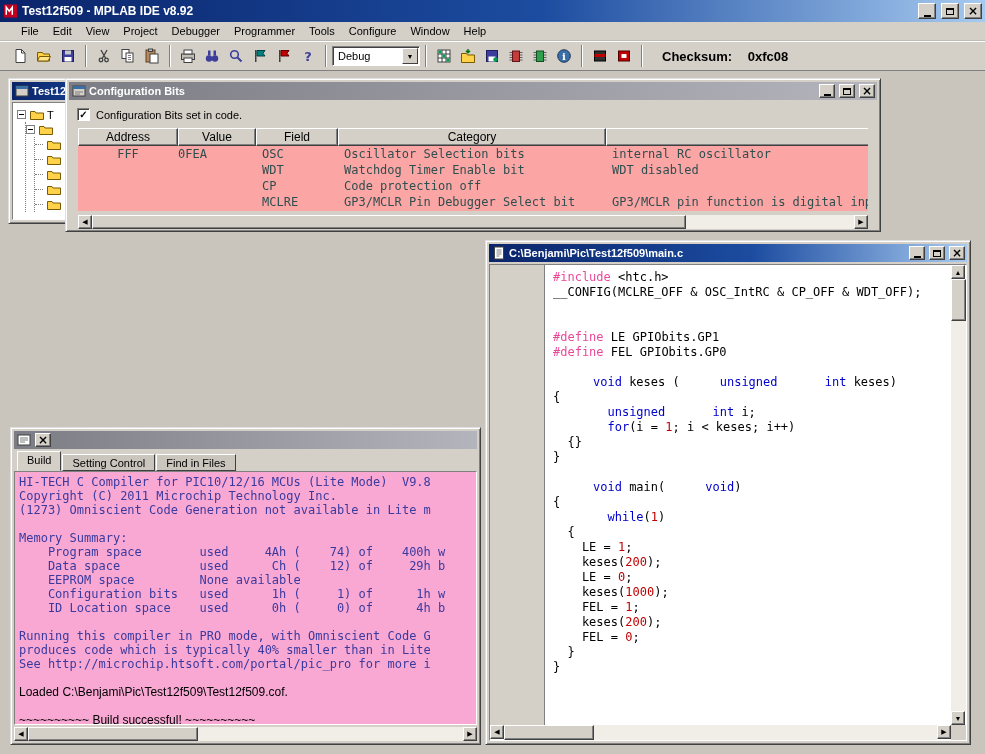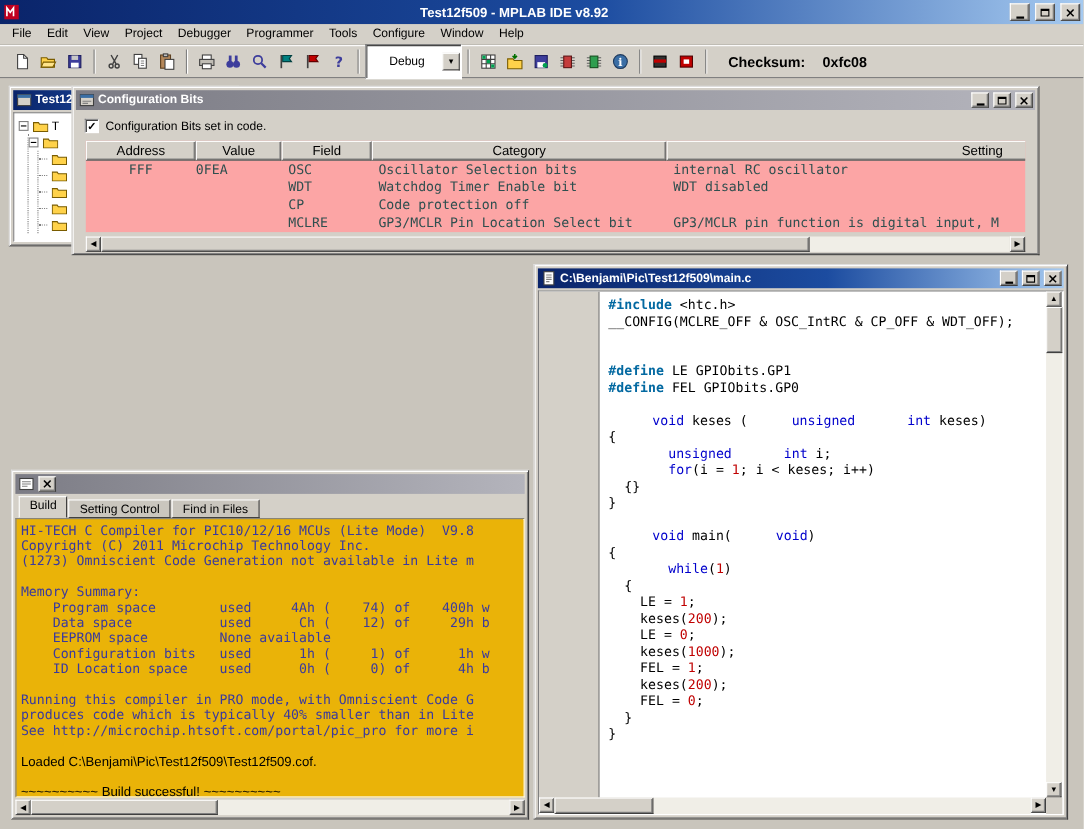--- a/index.html
+++ b/index.html
@@ -2,34 +2,34 @@
 <html><head>
 <meta charset="utf-8">
 <style>
 *{margin:0;padding:0;box-sizing:border-box;}
 html,body{width:985px;height:754px;}
 body{overflow:hidden;font-family:"Liberation Sans",sans-serif;font-size:11px;color:#000;}
 #root{position:relative;width:985px;height:754px;background:#c9c5bc;overflow:hidden;}
 
 
 .titlebar{position:absolute;left:0;top:0;width:100%;height:22px;background:linear-gradient(90deg,#0a246a,#1c4ca0 55%,#a6caf0);display:flex;align-items:center;gap:4px;padding:0 3px;}
-.apptitle{flex:1;color:#fff;font-weight:bold;font-size:12px;white-space:nowrap;overflow:hidden;text-align:center;}
+.apptitle{flex:1;color:#fff;font-weight:bold;font-size:12px;white-space:nowrap;overflow:hidden;}
 .wbtn{width:16px;height:14px;background:#d4d0c8;border:1px solid;border-color:#fff #404040 #404040 #fff;box-shadow:inset -1px -1px 0 #808080;display:inline-flex;align-items:center;justify-content:center;flex:none;margin-left:1px;}
 .wbtn.big{width:18px;height:16px;}
 .g-min{width:7px;height:2px;background:#000;margin-top:8px;}
 .wbtn.big .g-min{margin-top:9px;}
 .g-max{width:8px;height:7px;border:1px solid #000;border-top-width:2px;}
 .g-x{font-size:12px;font-weight:bold;line-height:1;font-family:"DejaVu Sans",sans-serif;}
-.menubar{position:absolute;top:22px;left:0;width:100%;height:19px;background:#d4d0c8;display:flex;align-items:center;padding-left:4px;border-bottom:1px solid #bfbcb4;}
+.menubar{position:absolute;top:22px;left:0;width:100%;height:19px;background:#d4d0c8;display:flex;align-items:center;padding-left:14px;border-bottom:1px solid #bfbcb4;}
 .menu-item{padding:2px 7px;cursor:default;}
 .toolbar{position:absolute;top:41px;left:0;width:100%;height:30px;background:#d4d0c8;border-top:1px solid #fff;border-bottom:1px solid #808080;display:flex;align-items:center;padding:0 8px;}
 .tgroup{display:flex;align-items:center;}
 .tbtn{width:24px;height:24px;display:inline-flex;align-items:center;justify-content:center;}
 .tsep{width:2px;height:22px;border-left:1px solid #808080;border-right:1px solid #fff;margin:0 5px;flex:none;}
-.combo{width:88px;height:32px;background:#fff;border:1px solid;border-color:#808080 #fff #fff #808080;box-shadow:inset 1px 1px 0 #404040;display:flex;align-items:center;flex:none;text-align:center;}
+.combo{width:88px;height:20px;background:#fff;border:1px solid;border-color:#808080 #fff #fff #808080;box-shadow:inset 1px 1px 0 #404040;display:flex;align-items:center;flex:none;}
 .combo-txt{flex:1;padding-left:5px;}
 .combo-btn{width:16px;height:16px;margin-right:1px;background:#d4d0c8;border:1px solid;border-color:#fff #404040 #404040 #fff;display:flex;align-items:center;justify-content:center;font-size:7px;}
 .checksum{margin-left:14px;font-size:13px;font-weight:bold;white-space:nowrap;}
 .checksum-val{margin-left:12px;}
 
 
 .win{position:absolute;background:#d4d0c8;border:1px solid;border-color:#dfdfdf #404040 #404040 #dfdfdf;box-shadow:inset 1px 1px 0 #fff,inset -1px -1px 0 #808080;padding:3px;display:flex;flex-direction:column;}
 .wtitle{height:18px;flex:none;display:flex;align-items:center;gap:3px;padding:0 2px;margin-bottom:2px;}
 .wtitle.active{background:linear-gradient(90deg,#0a246a,#1c4ca0 55%,#a6caf0);}
 .wtitle.inactive{background:linear-gradient(90deg,#7c7c85,#b4b4bc);}
@@ -61,31 +61,31 @@
 .hthumb{position:absolute;top:0;bottom:0;left:0;background:#d4d0c8;border:1px solid;border-color:#fff #404040 #404040 #fff;box-shadow:inset -1px -1px 0 #808080;}
 .vtrack{flex:1;background:#f0eee7;position:relative;overflow:hidden;}
 .vthumb{position:absolute;left:0;right:0;top:0;background:#d4d0c8;border:1px solid;border-color:#fff #404040 #404040 #fff;box-shadow:inset -1px -1px 0 #808080;}
 
 
 .ed-body{flex:1;display:grid;grid-template-columns:55px 1fr 15px;grid-template-rows:1fr 15px;background:#fff;border:1px solid;border-color:#808080 #fff #fff #808080;overflow:hidden;}
 .ed-gutter{grid-column:1;grid-row:1;background:#d4d0c8;border-right:1px solid #808080;}
 .ed-code{grid-column:2;grid-row:1;overflow:hidden;padding:5px 0 0 8px;font-family:"DejaVu Sans Mono",monospace;font-size:12px;line-height:15px;white-space:pre;}
 .cl{min-height:15px;}
 .tk{color:#0000cc;margin-left:40px;}
-.td{color:#0369a1;font-weight:bold;}
+.td{color:#ec4899;}
 .tn{color:#c00000;}
 .ed-v{grid-column:3;grid-row:1;display:flex;flex-direction:column;}
 .ed-h{grid-column:1 / span 2;grid-row:2;display:flex;margin:0;height:15px;}
 .ed-corner{grid-column:3;grid-row:2;background:#d4d0c8;}
 
 
 .ow-tabs{flex:none;height:20px;display:flex;align-items:flex-end;padding-left:3px;}
 .tab{padding:2px 9px;background:#cac6be;border:1px solid;border-color:#fff #404040 #404040 #fff;margin-right:1px;font-size:11px;height:17px;}
 .tab.active{background:#d4d0c8;height:20px;border-bottom-color:#d4d0c8;}
-.ow-body{flex:1;background:#eab308;border:1px solid;border-color:#808080 #fff #fff #808080;overflow:hidden;padding:3px 0 0 4px;}
+.ow-body{flex:1;background:#f9a8d4;border:1px solid;border-color:#808080 #fff #fff #808080;overflow:hidden;padding:3px 0 0 4px;}
 .ol{white-space:pre;min-height:14px;font-family:"DejaVu Sans Mono",monospace;font-size:12px;line-height:14px;color:#3a3a9e;}
 .ol.k{font-family:"Liberation Sans",sans-serif;color:#000;}
 .ow-h{margin:2px 0 0 0;}
 </style>
 </head>
 <body>
 
 <div id="root">
 
   <div class="titlebar">
@@ -355,21 +355,21 @@
                   </svg>
                 </span>
                 <span></span>
               </div>
             </div>
           </div>
         </div>
       </div>
   </div>
 
-  <div class="win" style="left:65px;top:78px;width:880px;height:154px;z-index:2">
+  <div class="win" style="left:65px;top:78px;width:816px;height:154px;z-index:2">
     <div class="wtitle inactive">
       <span class="wicon">
           <svg width="14" height="14" viewBox="0 0 14 14">
             <rect x="1" y="2" width="12" height="10" fill="#d4d0c8" stroke="#404040"></rect>
             <rect x="1" y="2" width="12" height="3" fill="#3a6ea5"></rect>
             <path d="M3 8h8M3 10h5" stroke="#808080"></path>
           </svg>
         </span>
       <span class="ttxt">Configuration Bits</span>
       <span class="wbtn">
@@ -413,21 +413,21 @@
             <div class="cfg-row">
               <div class="cfg-cell" style="width: 100px; text-align: center;"></div>
               <div class="cfg-cell" style="width: 78px; text-align: center;"></div>
               <div class="cfg-cell" style="width: 82px; padding-left: 6px;">CP</div>
               <div class="cfg-cell" style="width: 574px; padding-left: 6px;">Code protection off</div>
             </div>
             <div class="cfg-row">
               <div class="cfg-cell" style="width: 100px; text-align: center;"></div>
               <div class="cfg-cell" style="width: 78px; text-align: center;"></div>
               <div class="cfg-cell" style="width: 82px; padding-left: 6px;">MCLRE</div>
-              <div class="cfg-cell" style="width: 268px; padding-left: 6px;">GP3/MCLR Pin Location Select bit</div>
+              <div class="cfg-cell" style="width: 268px; padding-left: 6px;">GP3/MCLR Pin Debugger Select bit</div>
               <div class="cfg-cell" style="width: 574px; padding-left: 6px;">GP3/MCLR pin function is digital input, M</div>
             </div>
           </div>
       </div>
     </div>
     <div class="hscroll">
       <span class="sbtn">◀</span>
       <span class="htrack">
           <span class="hthumb" style="width:78%"></span>
         </span>

